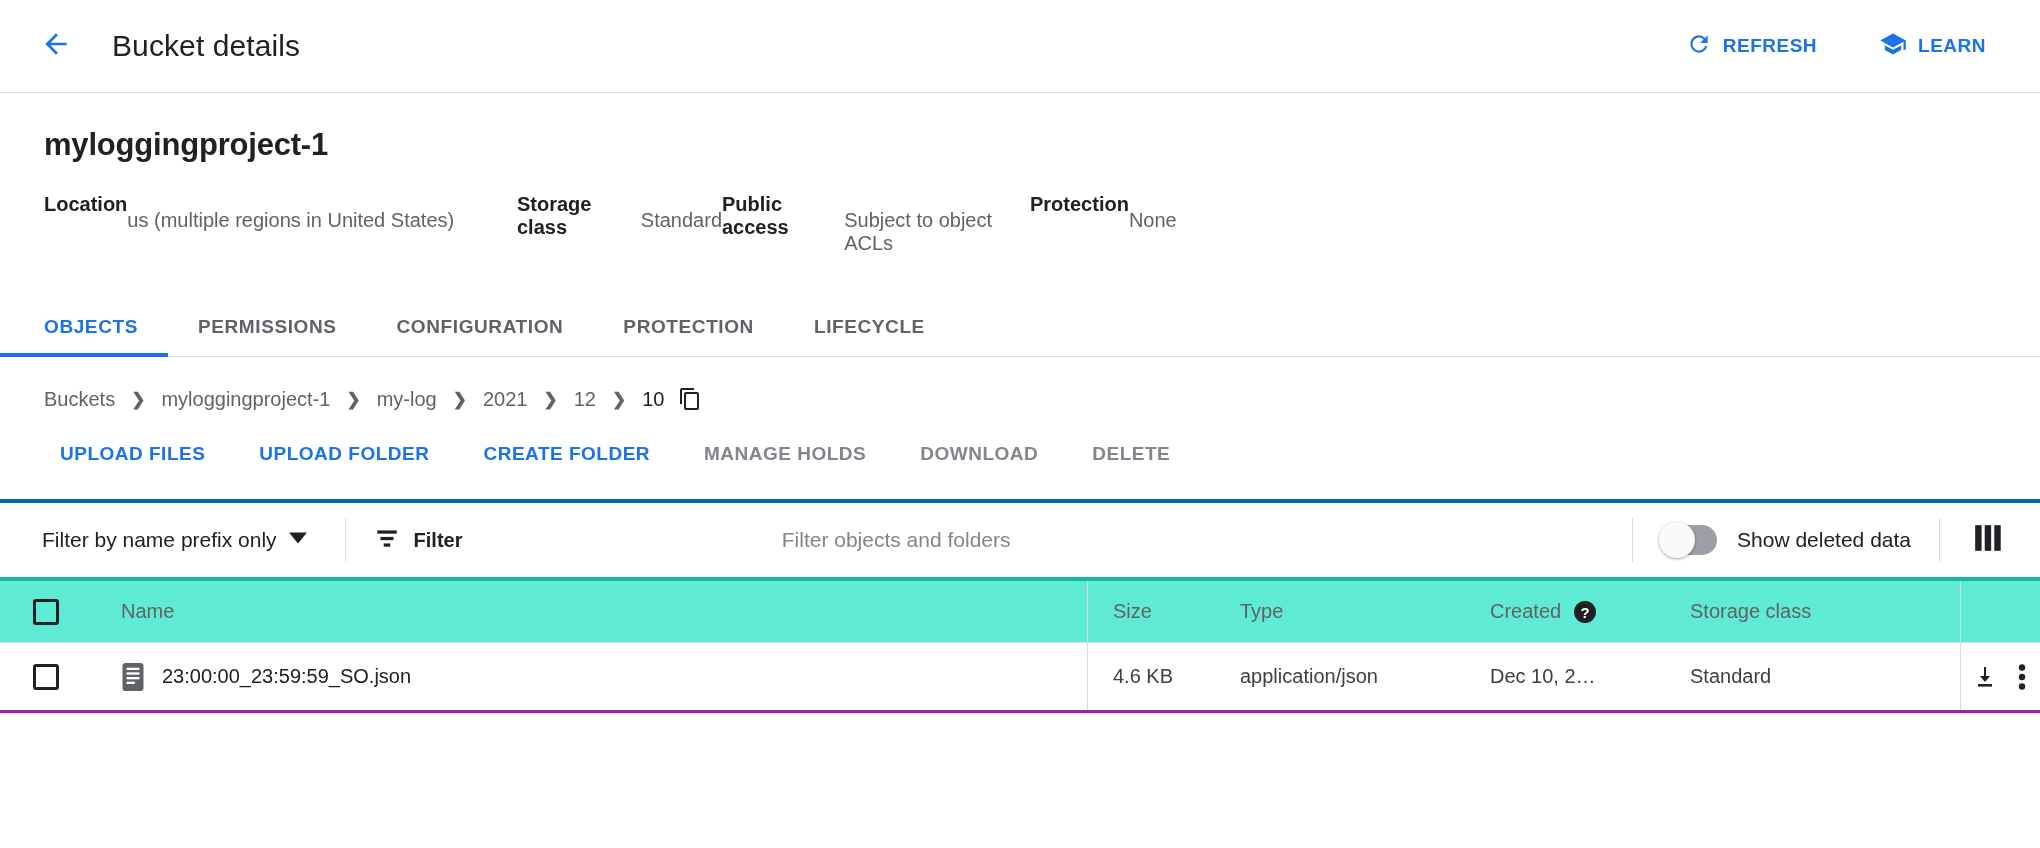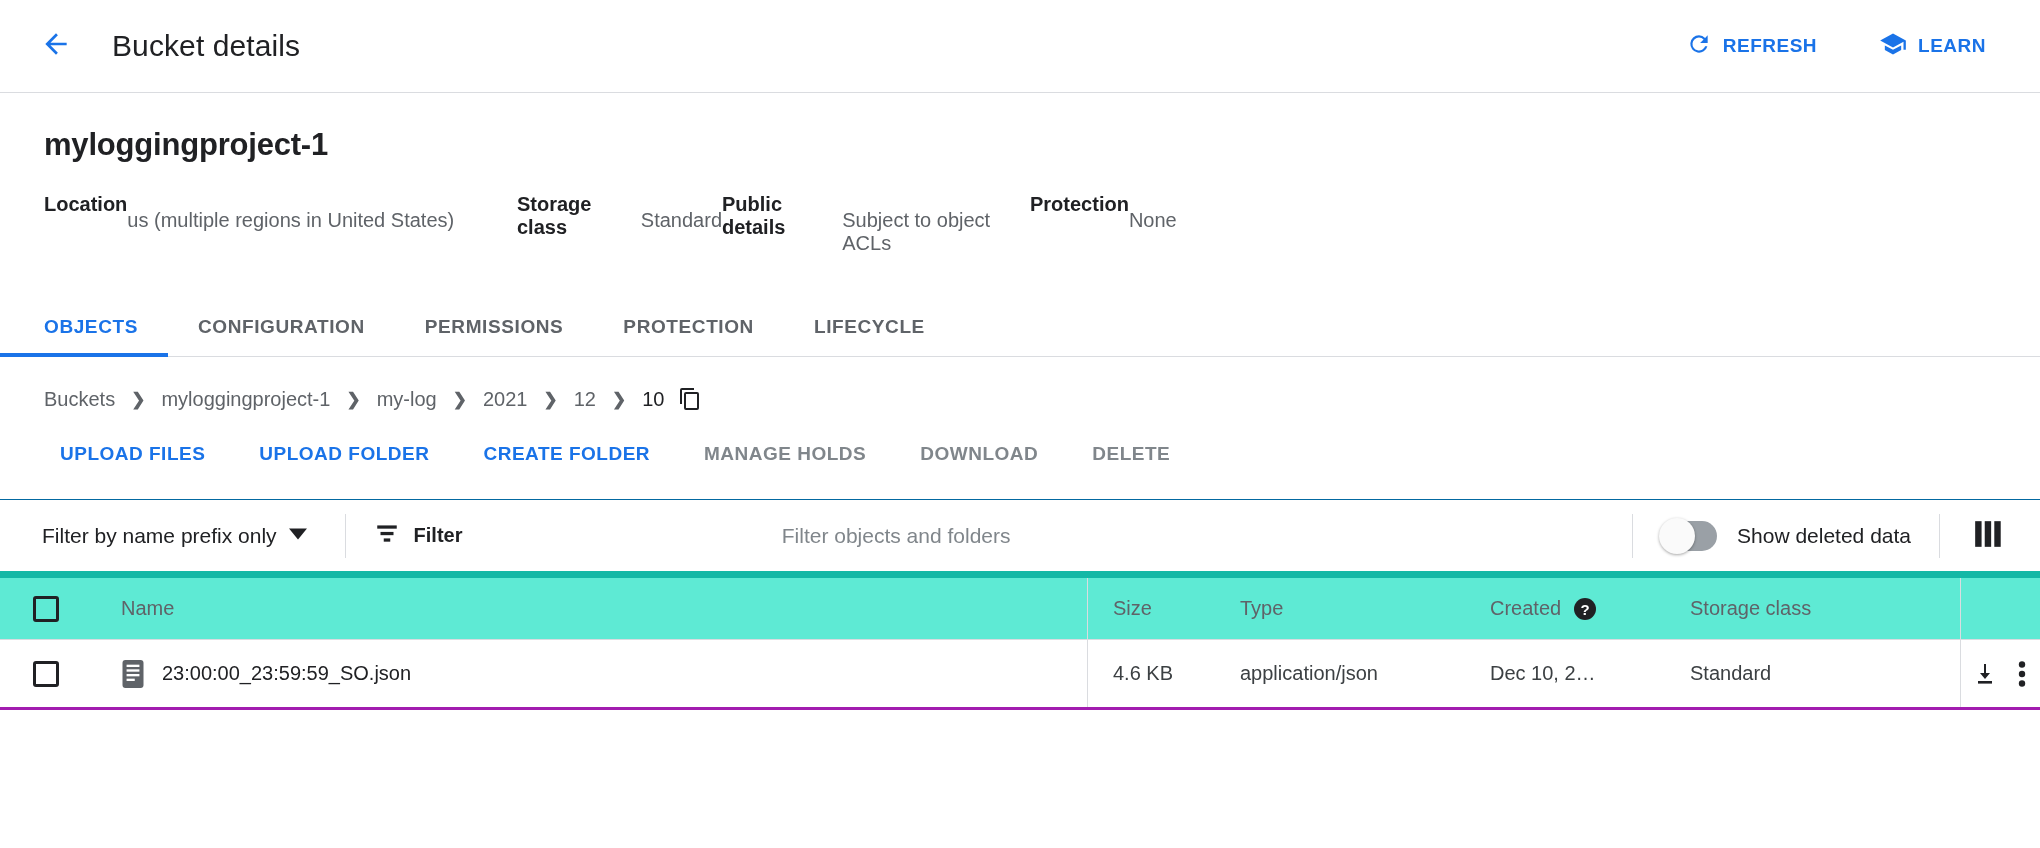--- a/index.html
+++ b/index.html
@@ -124,21 +124,21 @@
     line-height: 1;
   }
   .copy-icon { margin-left: 14px; display: flex; align-items: center; cursor: pointer; }
 
   
   .obj-actions {
     display: flex;
     align-items: center;
     padding: 22px 44px 0 44px;
     gap: 0;
-    border-bottom: 1px solid #0369a1;
+    border-bottom: 4px solid #0369a1;
     padding-bottom: 24px;
   }
   .obj-btn {
     font-size: 19px;
     font-weight: 600;
     letter-spacing: 0.5px;
     color: #1a73e8;
     padding: 10px 16px;
     border-radius: 4px;
     cursor: pointer;
@@ -146,21 +146,21 @@
   }
   .obj-btn.disabled { color: #80868b; cursor: default; }
   .obj-btn + .obj-btn { margin-left: 22px; }
 
   
   .filterbar {
     display: flex;
     align-items: center;
     height: 78px;
     padding: 0 32px 0 32px;
-    border-bottom: 7px solid #14b8a6;
+    border-bottom: 4px solid #14b8a6;
   }
   .prefix-select {
     display: flex;
     align-items: center;
     gap: 12px;
     font-size: 21px;
     color: #202124;
     cursor: pointer;
     padding: 8px 10px;
     white-space: nowrap;
@@ -291,34 +291,34 @@
   <div class="meta-grid">
     <div class="meta-col c0">
       <div class="meta-label">Location</div>
       <div class="meta-value">us (multiple regions in United States)</div>
     </div>
     <div class="meta-col c1">
       <div class="meta-label">Storage class</div>
       <div class="meta-value">Standard</div>
     </div>
     <div class="meta-col c2">
-      <div class="meta-label">Public details</div>
+      <div class="meta-label">Public access</div>
       <div class="meta-value">Subject to object ACLs</div>
     </div>
     <div class="meta-col c3">
       <div class="meta-label">Protection</div>
       <div class="meta-value">None</div>
     </div>
   </div>
 </div>
 
 <div class="tabs">
   <div class="tab active first">OBJECTS</div>
+  <div class="tab">PERMISSIONS</div>
   <div class="tab">CONFIGURATION</div>
-  <div class="tab">PERMISSIONS</div>
   <div class="tab">PROTECTION</div>
   <div class="tab">LIFECYCLE</div>
 </div>
 
 <div class="breadcrumb">
   <span class="crumb">Buckets</span>
   <span class="crumb-sep">❯</span>
   <span class="crumb">myloggingproject-1</span>
   <span class="crumb-sep">❯</span>
   <span class="crumb">my-log</span>

